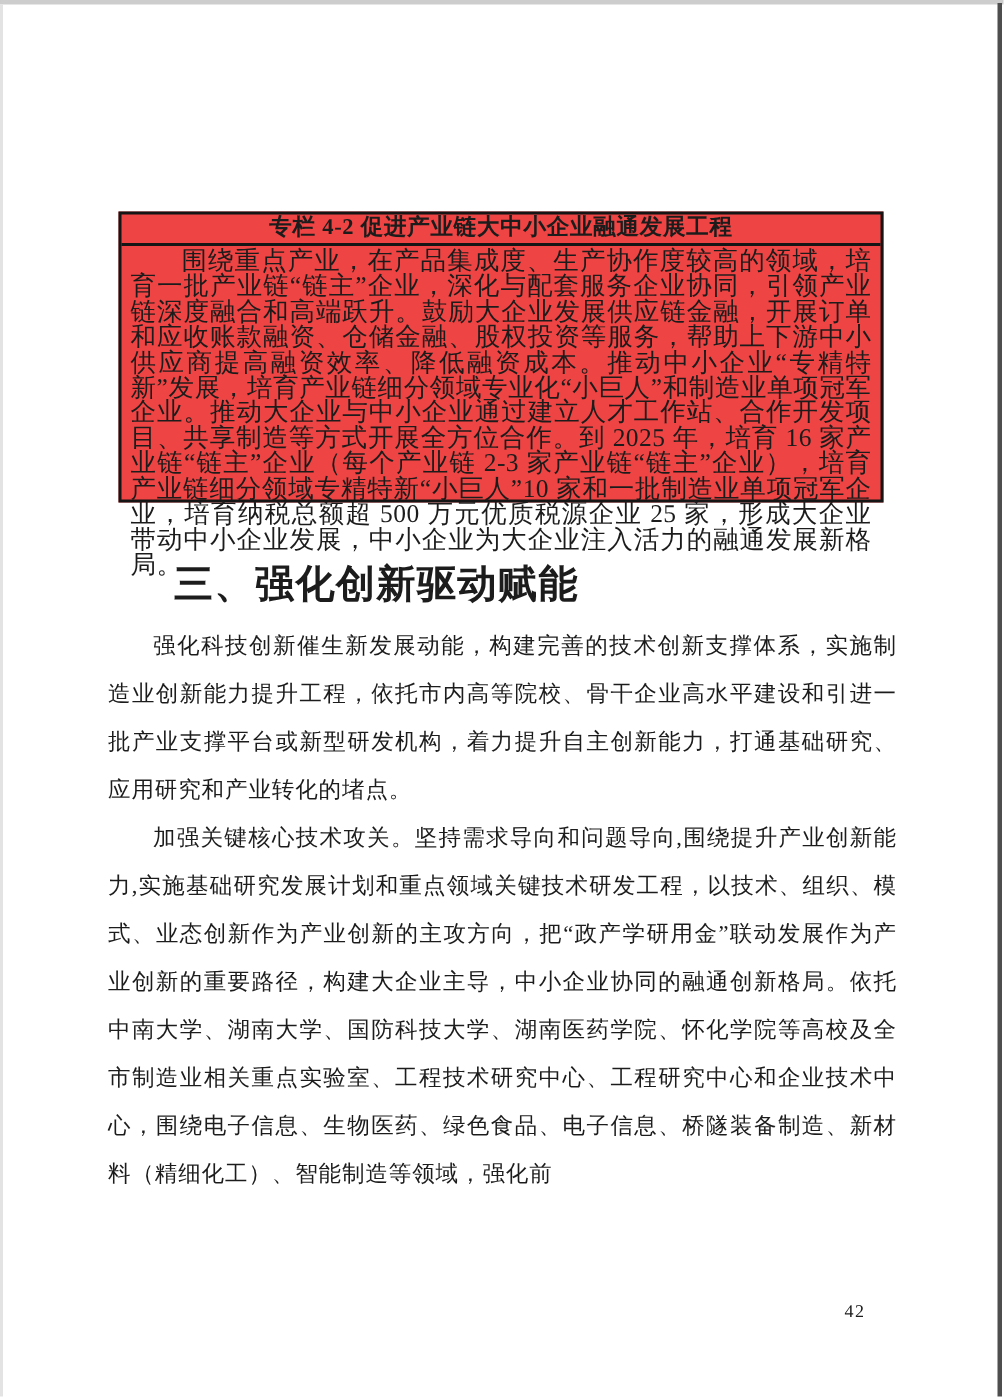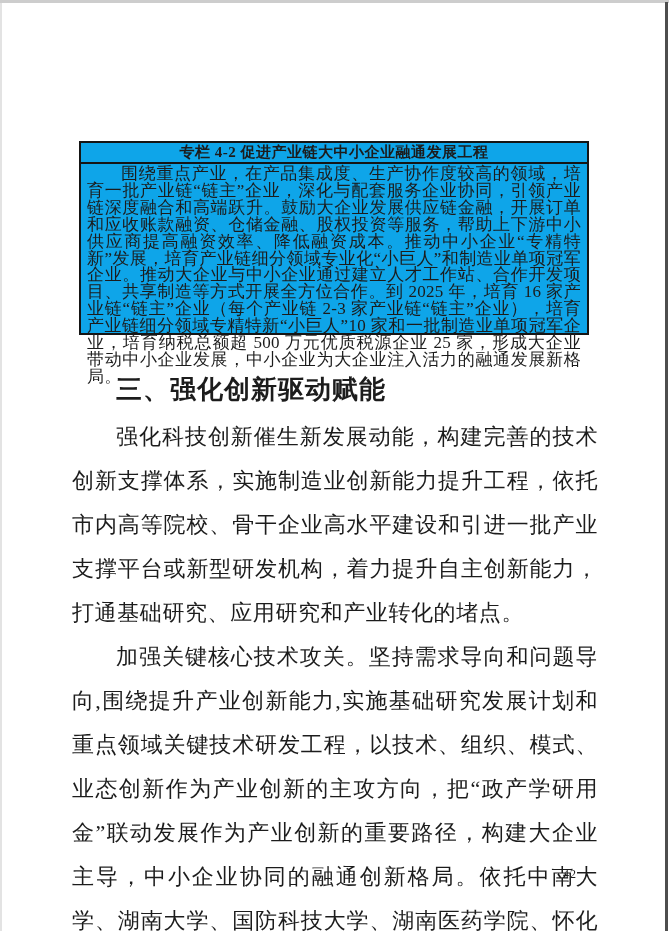--- a/index.html
+++ b/index.html
@@ -26,21 +26,21 @@
     position: absolute; left: 665px; top: 2px;
     width: 3px; height: 929px;
     background: #4e4e4e;
   }
   
   .callout-box {
     position: absolute;
     left: 79px; top: 141px;
     width: 510px; height: 194px;
     border: 2px solid #151515;
-    background: #0ea5e9;
+    background: #ef4444;
   }
   .callout-title {
     height: 21px;
     line-height: 19px;
     text-align: center;
     font-weight: bold;
     font-size: 15px;
     border-bottom: 2px solid #151515;
     letter-spacing: 0.5px;
     white-space: nowrap;
@@ -63,22 +63,22 @@
   }
   .section-heading {
     font-size: 26px;
     font-weight: bold;
     margin-left: 44px;
     margin-bottom: 8px;
     letter-spacing: 1px;
     white-space: nowrap;
   }
   .body-para {
-    font-size: 22px;
-    line-height: 44px;
+    font-size: 15px;
+    line-height: 32px;
     text-align: justify;
     text-justify: inter-character;
     text-indent: 2em;
     letter-spacing: 0.6px;
   }
   .body-para .lead-bold { font-weight: normal; }
   
   .page-number {
     position: absolute;
     left: 563px; top: 867px;

